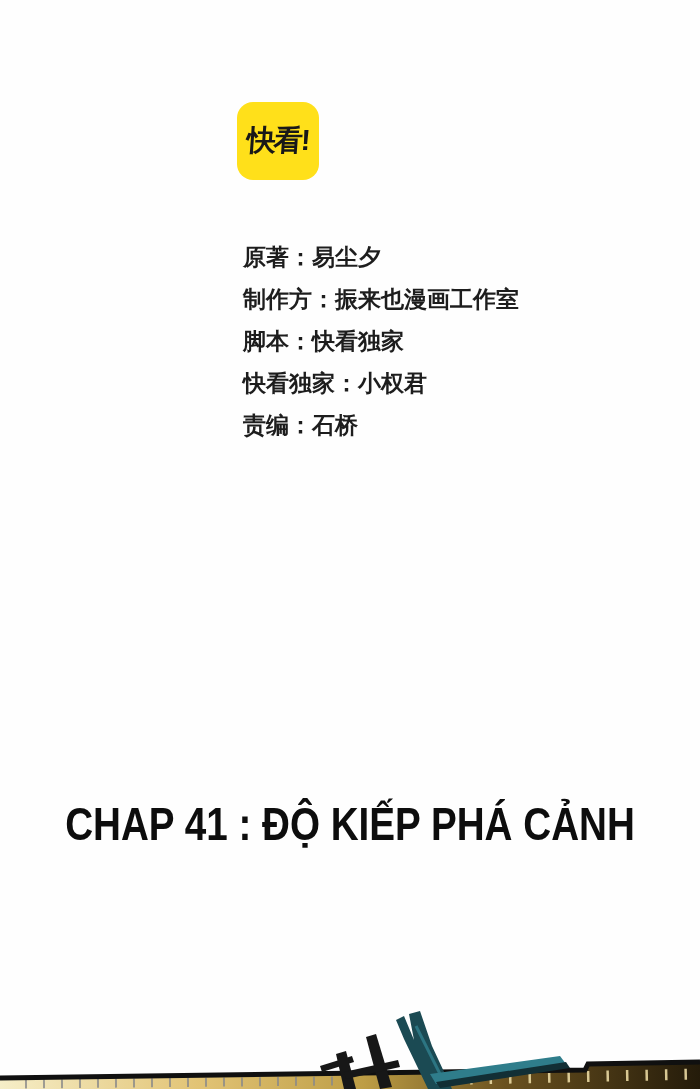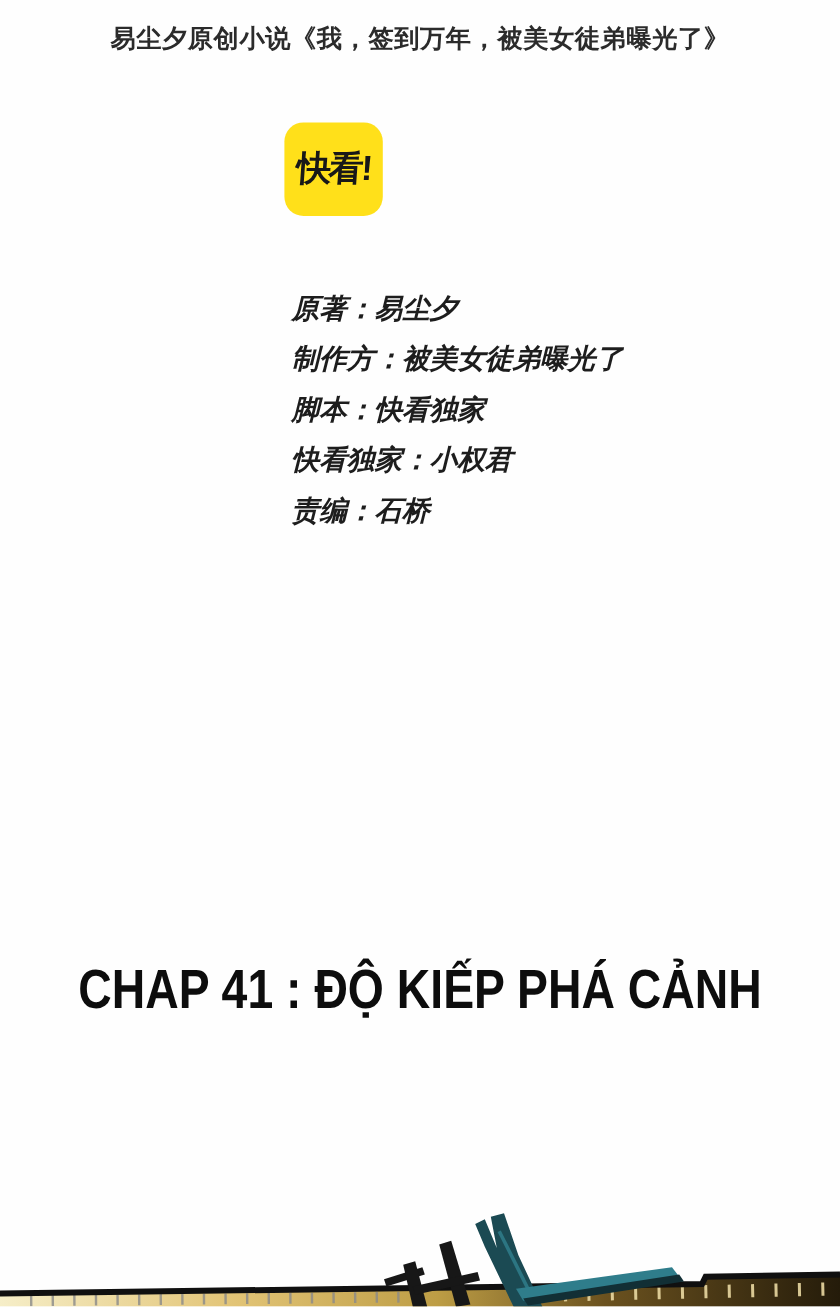--- a/index.html
+++ b/index.html
@@ -50,21 +50,21 @@
   .brand-text {
     margin-left: 12px;
     font-size: 45px;
     font-weight: 800;
     color: #1c1c1c;
     letter-spacing: 2px;
     white-space: nowrap;
   }
   .credits {
     position: absolute;
-    top: 236px; left: 243px; font-style: italic;
+    top: 236px; left: 243px;
   }
   .credit-line {
     font-size: 23px;
     font-weight: 600;
     color: #1d1d1d;
     line-height: 42px;
     white-space: nowrap;
   }
   .chapter-title {
     position: absolute;
@@ -83,31 +83,30 @@
     left: 0; top: 994px;
     width: 700px; height: 95px;
     display: block;
   }
 </style>
 </head>
 <body>
 
 <div class="page">
 
-  <div class="caption">易尘夕原创小说《我，签到万年，被美女徒弟曝光了》</div>
 
   <div class="logo-row">
     <div class="logo-badge">
       <span>快看!</span>
     </div>
   </div>
 
   <div class="credits">
     <div class="credit-line">原著：易尘夕</div>
-    <div class="credit-line">制作方：被美女徒弟曝光了</div>
+    <div class="credit-line">制作方：振来也漫画工作室</div>
     <div class="credit-line">脚本：快看独家</div>
     <div class="credit-line">快看独家：小权君</div>
     <div class="credit-line">责编：石桥</div>
   </div>
 
   <div class="chapter-title">CHAP 41 : ĐỘ KIẾP PHÁ CẢNH</div>
 
   <svg class="panel-fragment" viewBox="0 0 700 95" xmlns="http://www.w3.org/2000/svg">
     <defs>
       <linearGradient id="roofGrad" x1="0" y1="0" x2="1" y2="0">

